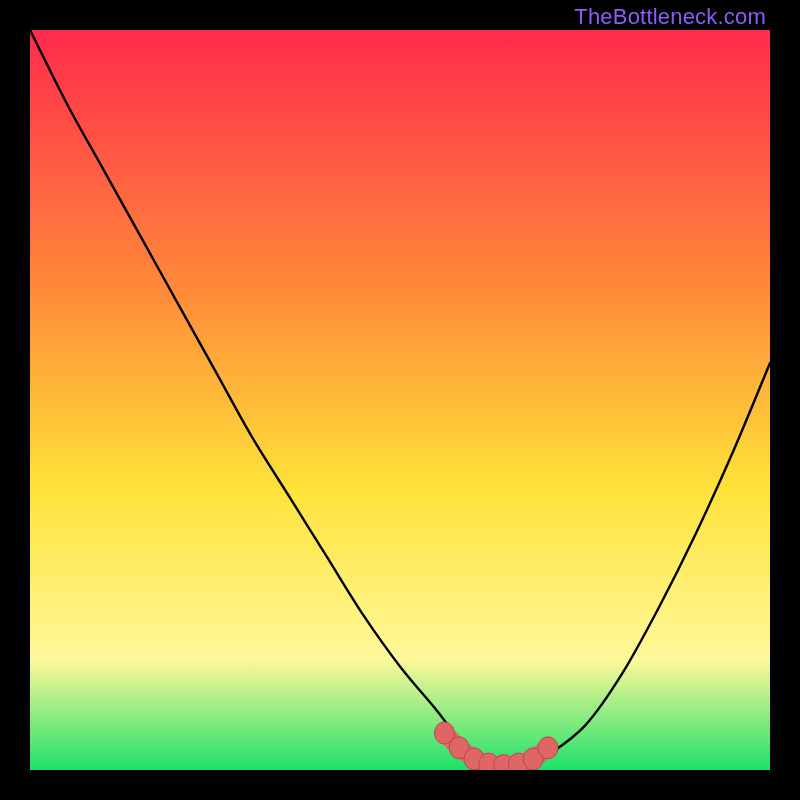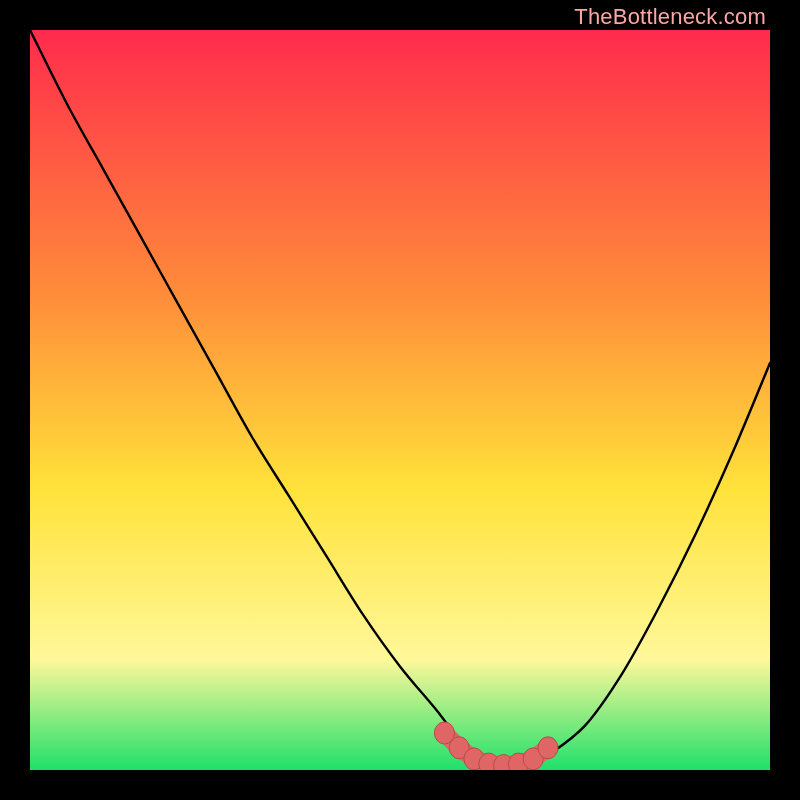--- a/index.html
+++ b/index.html
@@ -23,21 +23,21 @@
     position: absolute;
     left: 0;
     top: 0;
     width: 740px;
     height: 740px;
   }
   .watermark {
     position: absolute;
     top: 4px;
     right: 34px;
-    color: #fca5a5;
+    color: #8b5cf6;
     font-size: 22px;
     letter-spacing: 0.2px;
     font-weight: 400;
     user-select: none;
   }
 </style>
 </head>
 <body>
 
 <div class="frame">

